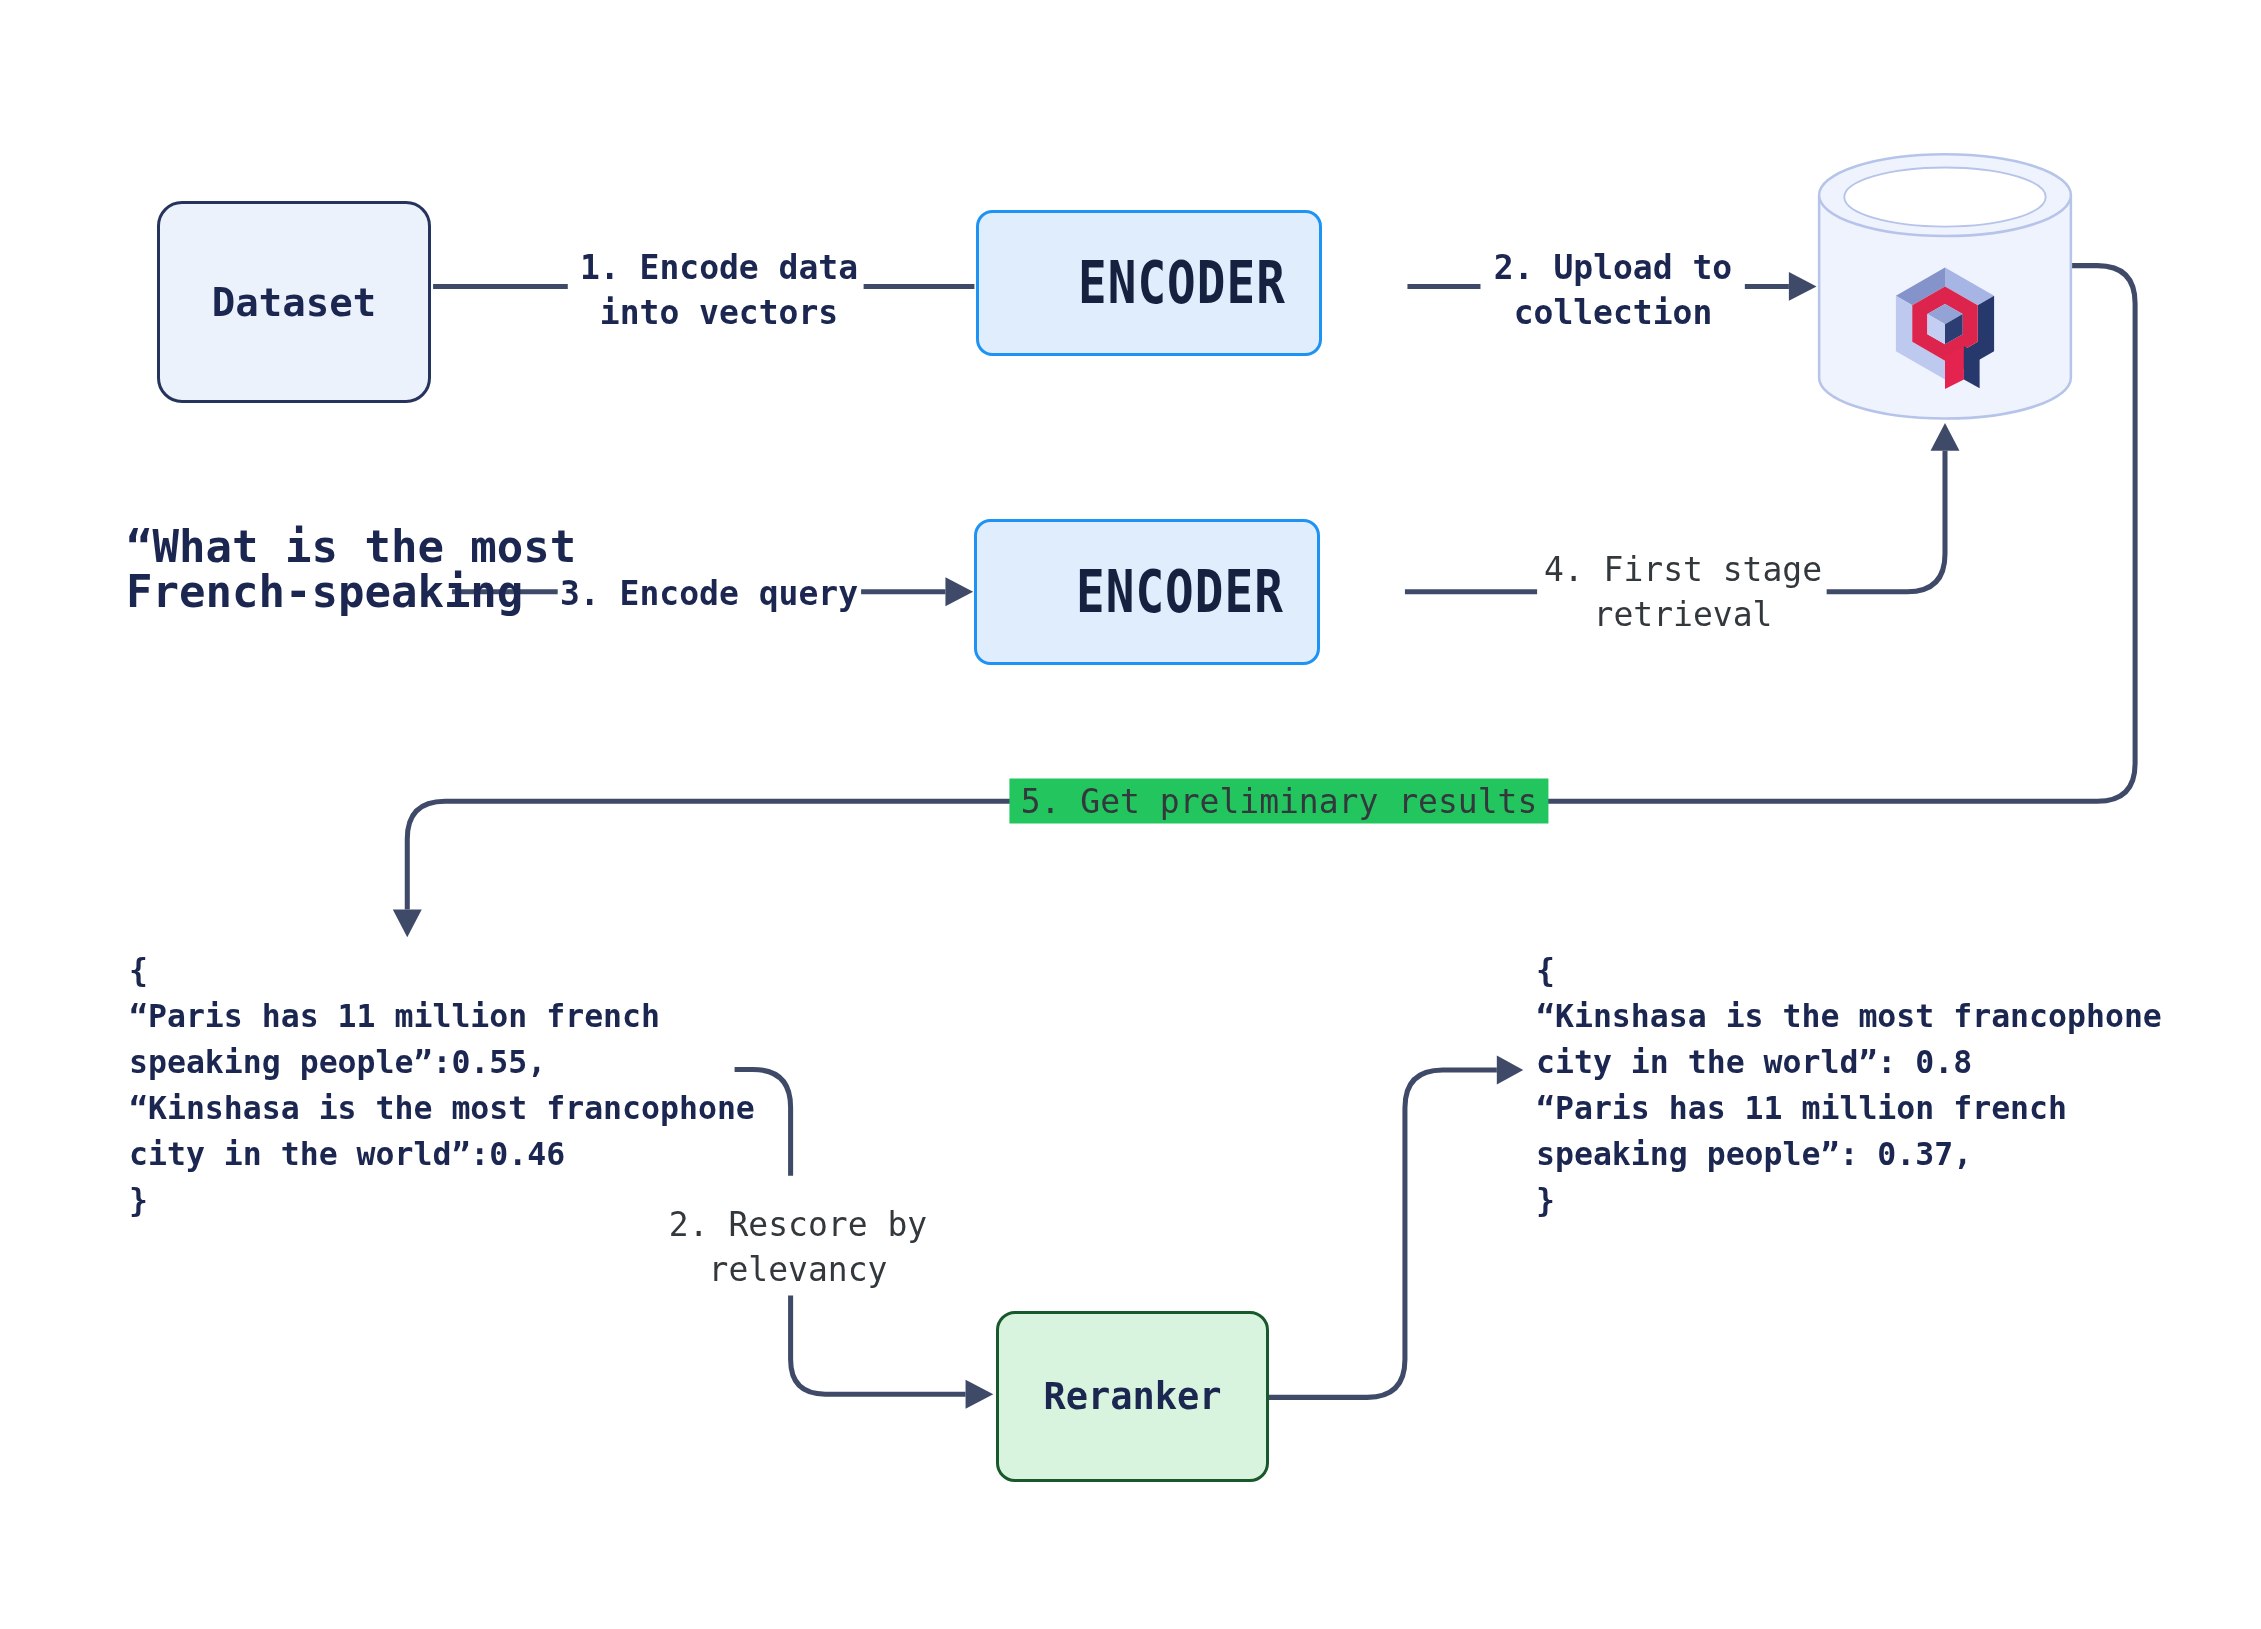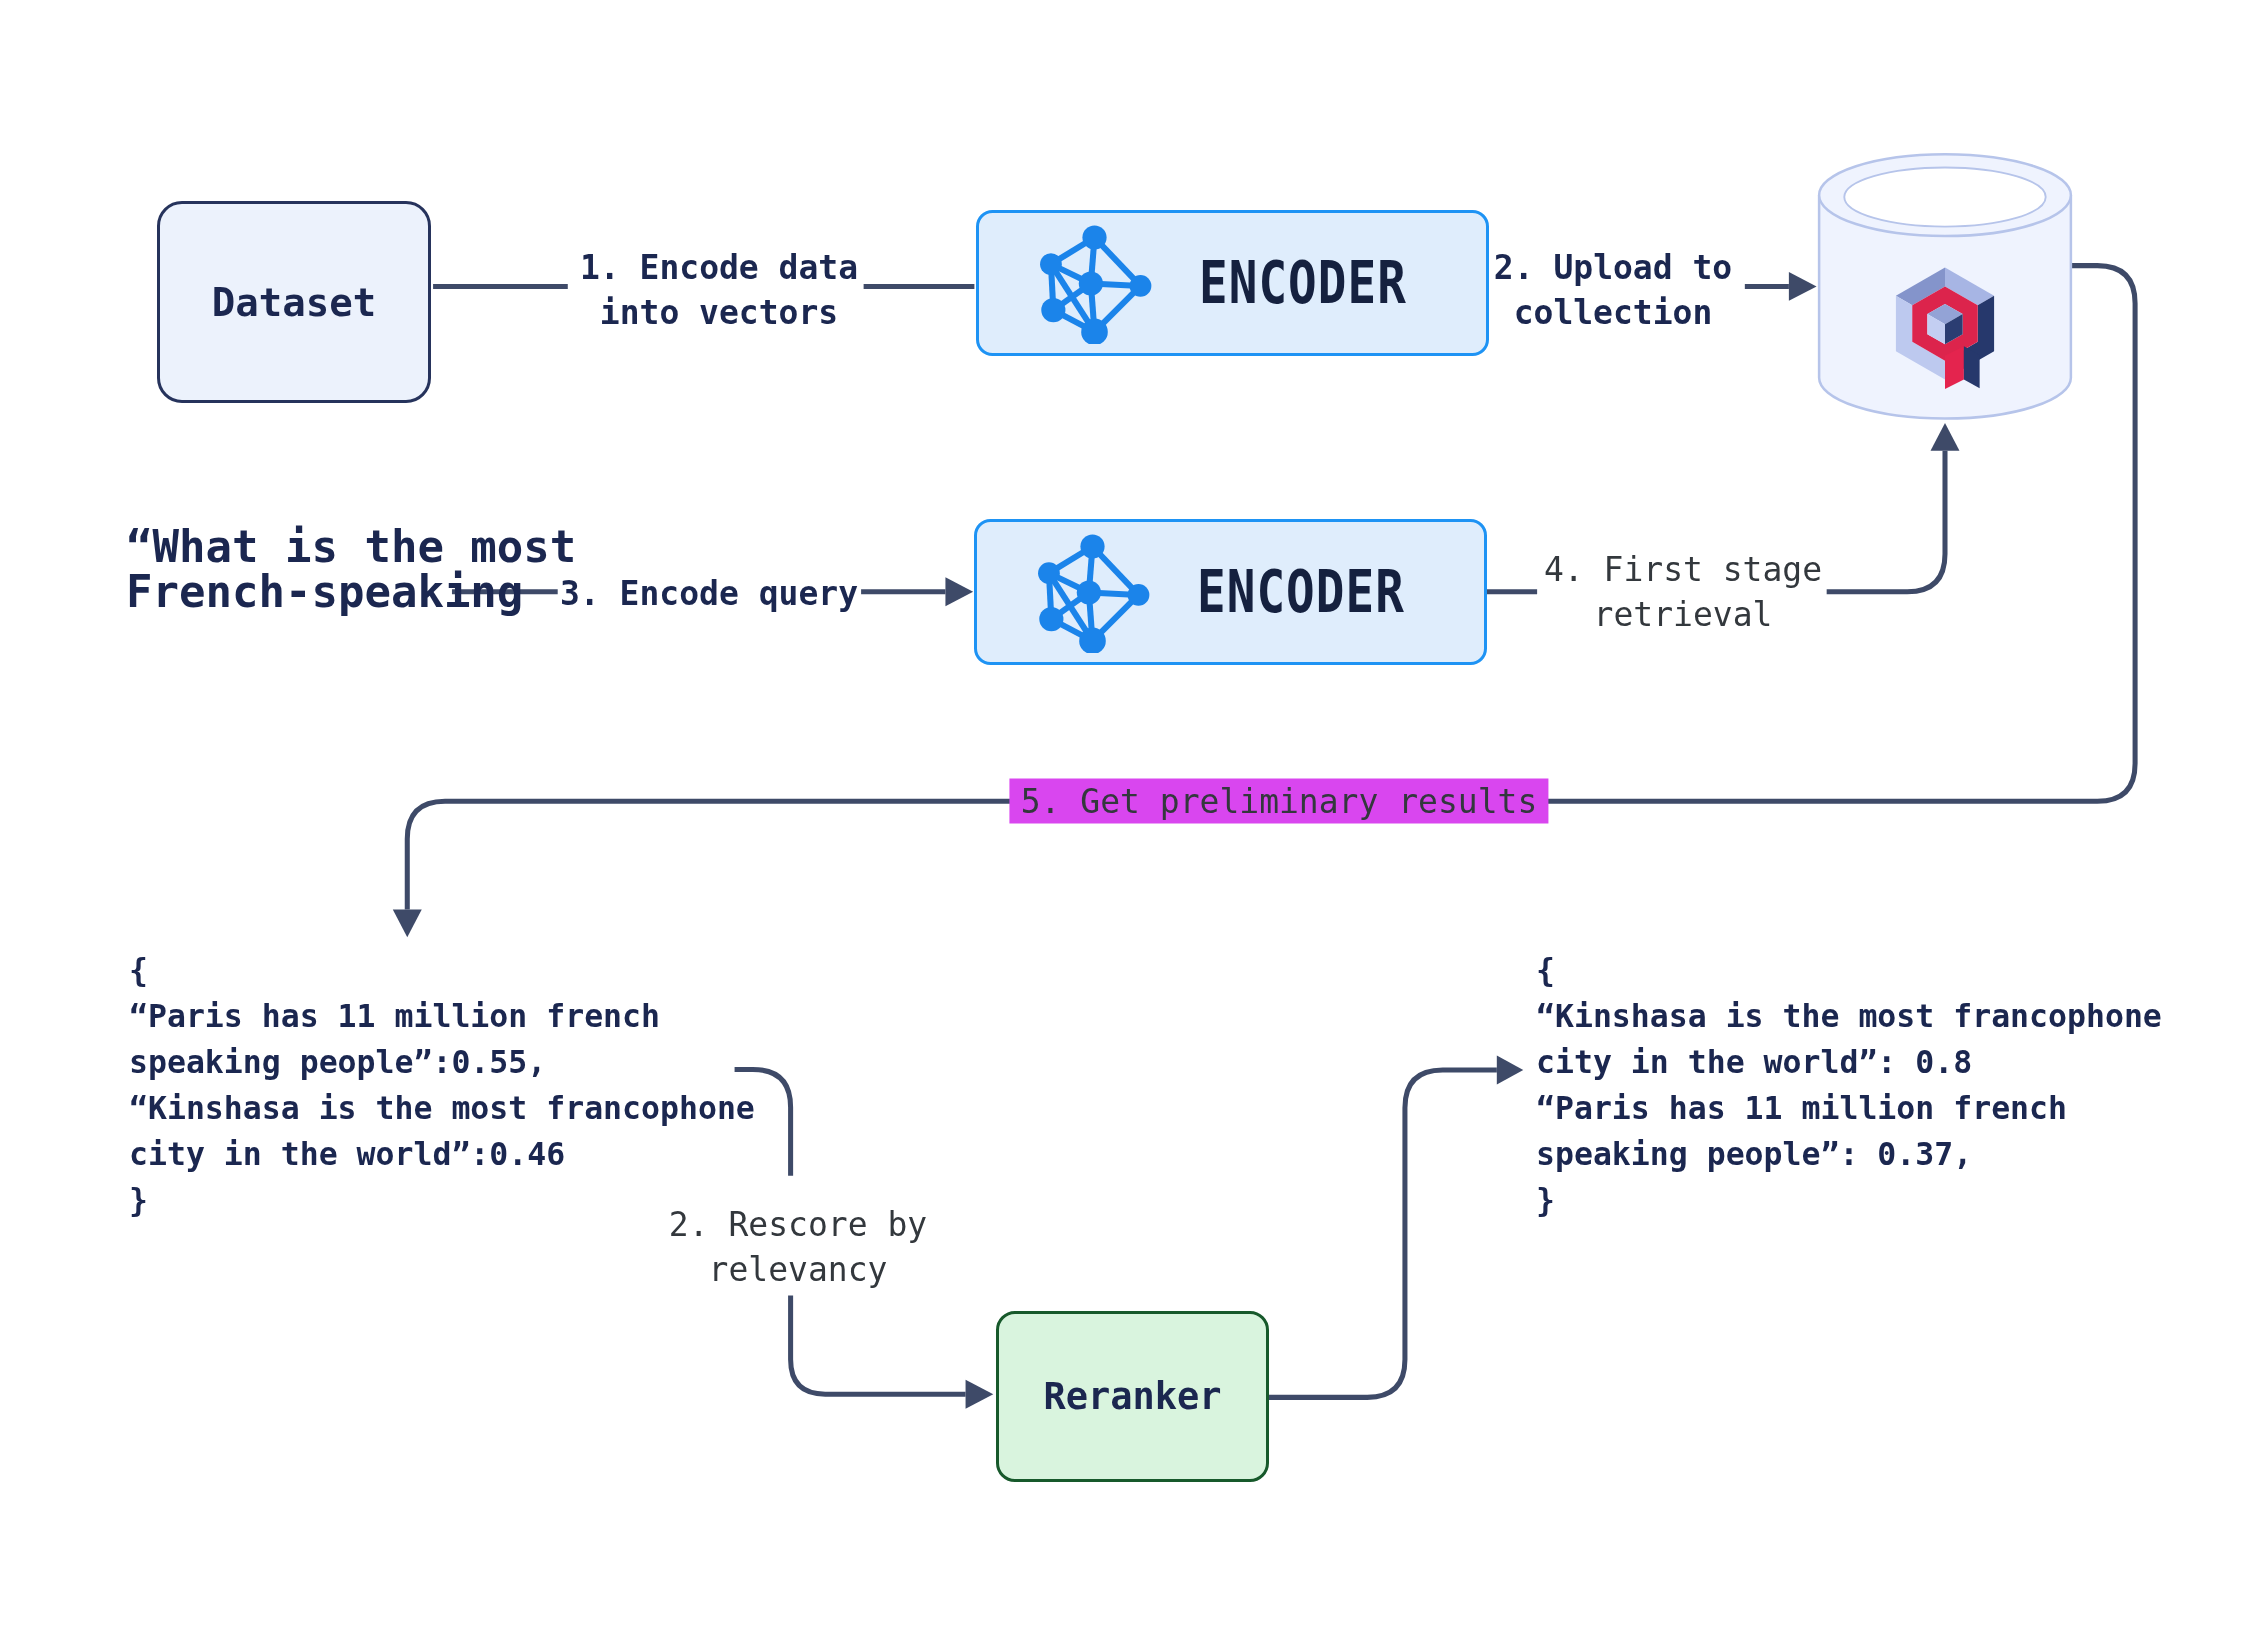--- a/index.html
+++ b/index.html
@@ -2,32 +2,32 @@
 <html style="font-size:10px"><head>
 <meta charset="utf-8">
 <style>
   html,body{margin:0;padding:0;background:#ffffff;}
   .canvas{position:relative;width:2261px;height:1629px;background:#ffffff;
           font-family:"DejaVu Sans Mono","Liberation Mono",monospace;overflow:hidden;}
   svg.wires{position:absolute;left:0;top:0;z-index:0;}
   .node{position:absolute;display:flex;align-items:center;justify-content:center;z-index:1;box-sizing:border-box;}
   .dataset-box{left:157px;top:201px;width:274px;height:202px;background:#ECF2FC;border:3.1px solid #26335C;border-radius:25px;}
   .dataset-box .lbl{font-size:39px;font-weight:bold;color:#1B2750;}
-  .encoder-box{width:513px;height:146px;background:#DFEDFC;border:3.8px solid #1E93F4;border-radius:16.4px;
+  .encoder-box{width:346px;height:146px;background:#DFEDFC;border:3.8px solid #1E93F4;border-radius:16.4px;
                justify-content:flex-start;padding-left:55px;gap:44px;}
   .encoder-box .lbl{font-size:58px;font-weight:bold;color:#15213F;transform:scaleX(0.82);transform-origin:left center;letter-spacing:1.3px;}
   .encoder-top{left:976px;top:210px;}
   .encoder-bottom{left:974px;top:519px;}
   .reranker-box{left:996px;top:1311px;width:273px;height:171px;background:#D9F4DE;border:3.1px solid #17592B;border-radius:19px;}
   .reranker-box .lbl{font-size:37px;font-weight:bold;color:#1B2750;}
   .step-label{position:absolute;z-index:2;transform:translate(-50%,-50%);text-align:center;}
   .step-label .line{white-space:nowrap;line-height:45px;font-size:33px;}
   .navy{color:#1B2750;font-weight:bold;}
   .gray{color:#33383D;font-weight:normal;}
-  .onwire{background:#d946ef;padding:0 11.3px;}
+  .onwire{background:#22c55e;padding:0 11.3px;}
   .query-block{position:absolute;left:126px;top:524px;width:334px;z-index:1;text-align:center;}
   .query-block .line{font-size:44px;font-weight:bold;color:#1B2750;line-height:45px;white-space:nowrap;}
   .json-block{position:absolute;top:947px;z-index:1;text-align:left;}
   .json-left{left:129px;}
   .json-right{left:1536px;}
   .json-block .line{font-size:31.5px;font-weight:bold;color:#1B2750;line-height:46px;white-space:pre;}
 </style>
 </head>
 <body>
 

